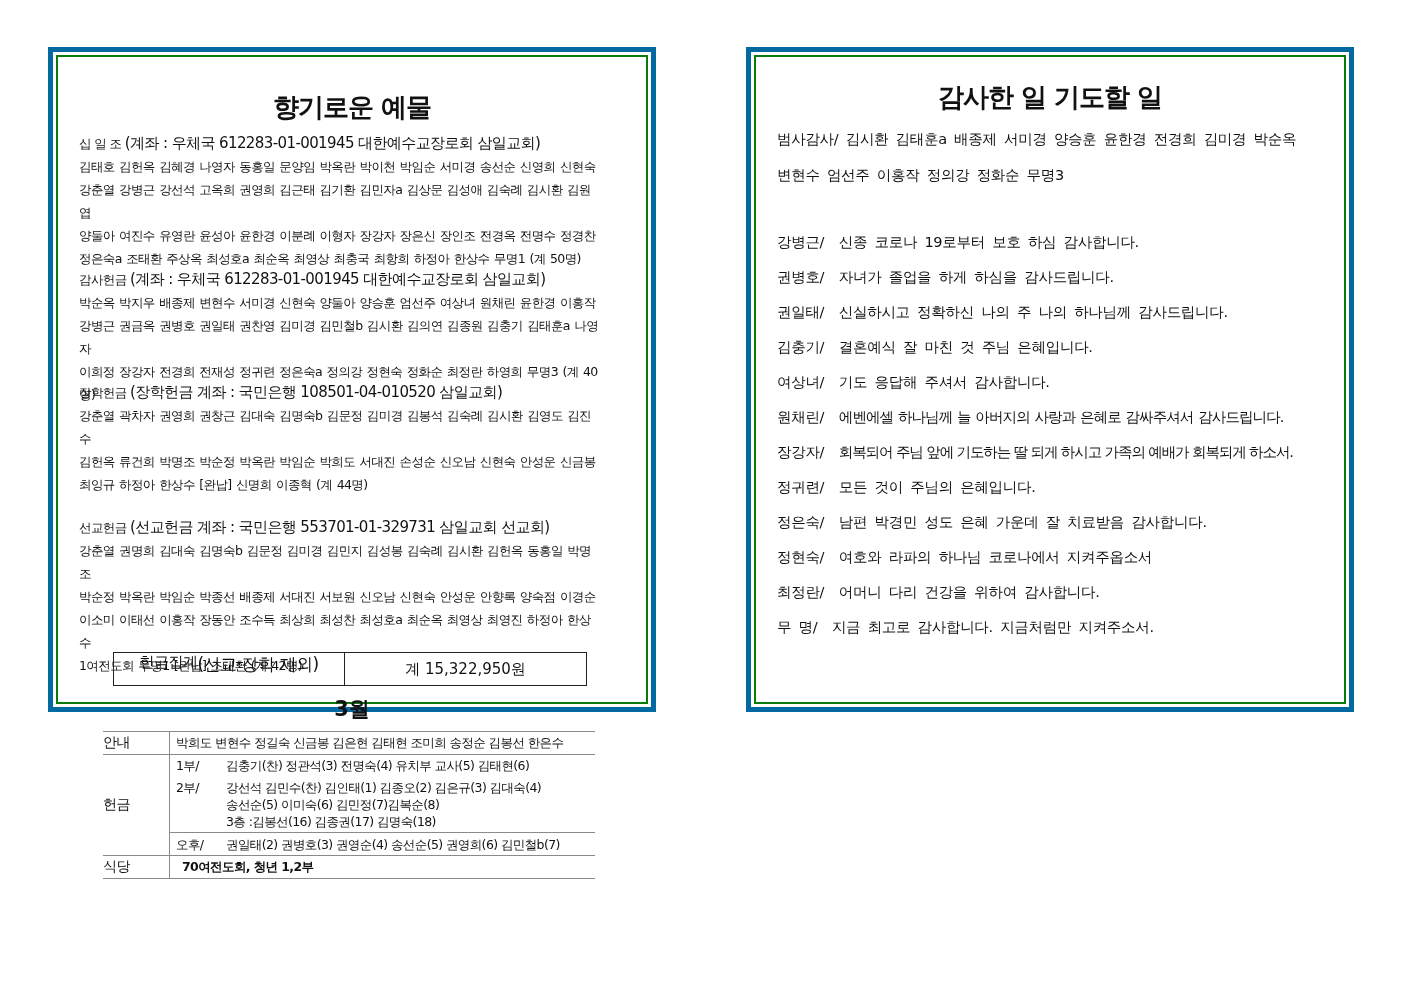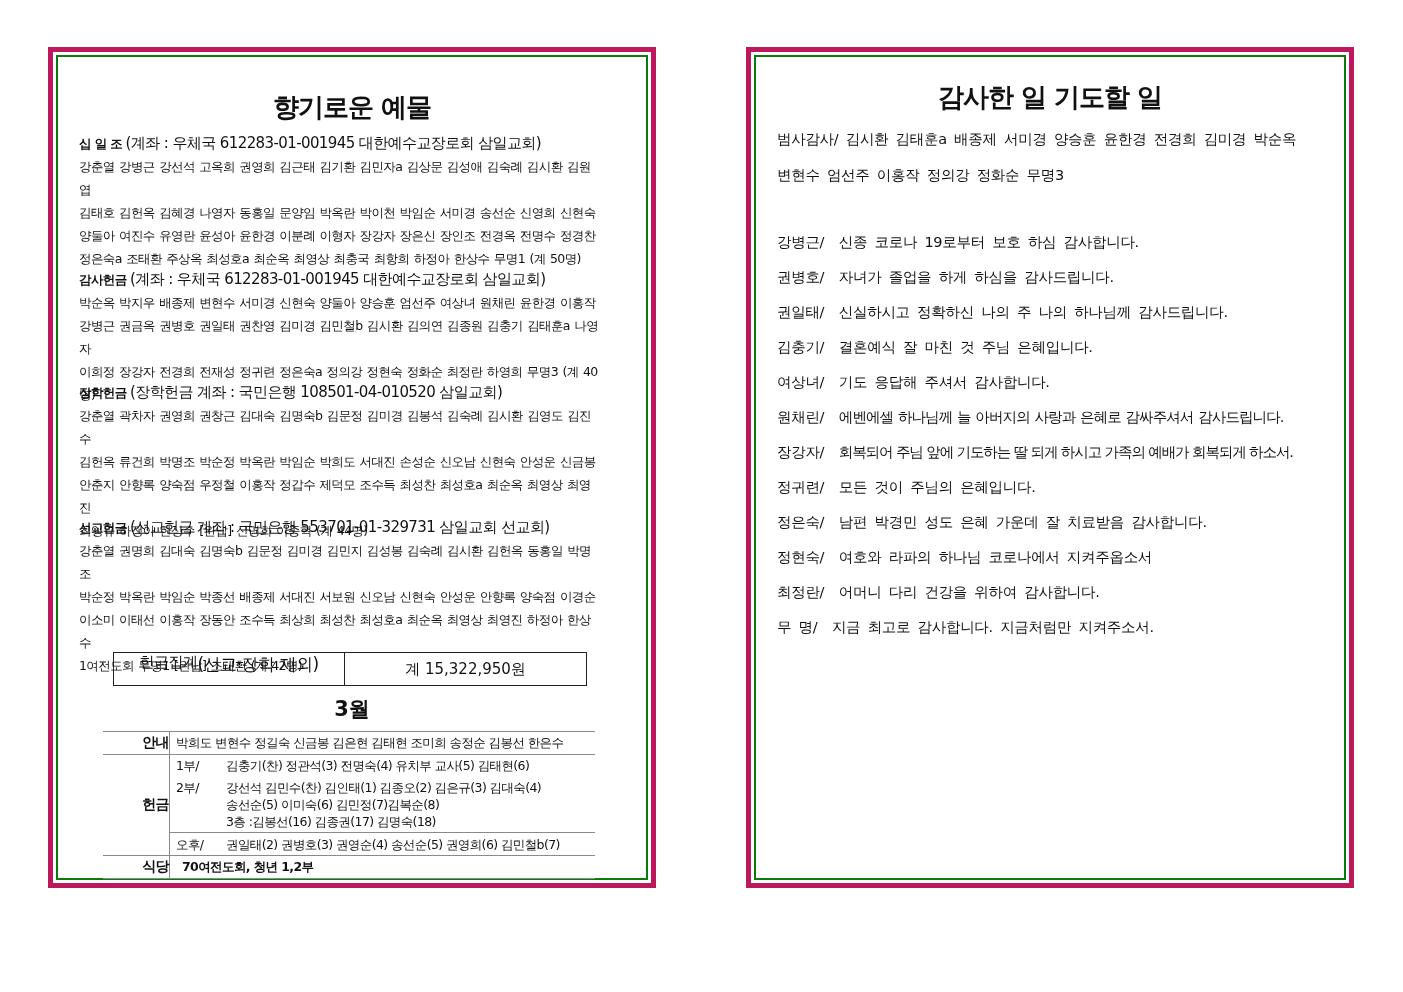--- a/index.html
+++ b/index.html
@@ -1,48 +1,48 @@
 <!DOCTYPE html>
 <html><head>
 <meta charset="utf-8">
 <style>
   html, body { margin: 0; padding: 0; background: #ffffff; }
   body { width: 1403px; height: 992px; position: relative; overflow: hidden;
          font-family: "DejaVu Sans", "Liberation Sans", sans-serif; color: #111; }
-  .page { position: absolute; top: 47px; height: 841px; box-sizing: border-box;
-          border: 5px solid #be185d; }
+  .page { position: absolute; top: 47px; height: 665px; box-sizing: border-box;
+          border: 5px solid #0369a1; }
   .page .inner { position: absolute; left: 3px; top: 3px; right: 3px; bottom: 3px;
                  border: 2px solid #0a7a0a; }
   #left-page { left: 48px; width: 608px; }
   #right-page { left: 746px; width: 608px; }
 
   .title { position: absolute; left: 0; right: 0; text-align: center;
            font-weight: bold; font-size: 26px; letter-spacing: -1px; }
   #left-title { top: 38px; }
   #right-title { top: 28px; }
 
   .sec { position: absolute; left: 26px; width: 520px; font-size: 12.5px;
          letter-spacing: -0.6px; line-height: 23px; }
-  .sec .head b { font-weight: bold; }
+  .sec .head b { font-weight: normal; }
   .sec .head span { font-size: 15px; }
   .sec .names { word-spacing: 1px; }
 
   .tot { position: absolute; left: 60px; top: 600px; width: 472px; height: 32px;
          border: 1px solid #222; display: flex; font-size: 15px; }
   .tot .c1 { width: 230px; border-right: 1px solid #222; display: flex; align-items: flex-start;
              justify-content: center; letter-spacing: -0.5px; }
   .tot .c1 small { font-size: 17px; }
   .tot .c2 { flex: 1; display: flex; align-items: center; justify-content: center; }
   .month { position: absolute; left: 0; right: 0; top: 643px; text-align: center;
            font-weight: bold; font-size: 21px; }
 
   .sched { position: absolute; left: 50px; top: 679px; width: 492px; border-collapse: collapse;
            font-size: 12.5px; letter-spacing: -0.6px; }
   .sched td { border-top: 1.5px solid #8a8a8a; border-bottom: 1.5px solid #8a8a8a; padding: 0; vertical-align: middle; }
-  .sched td.lab { width: 66px; text-align: right; font-weight: bold; font-size: 14px;
+  .sched td.lab { width: 66px; text-align: left; font-weight: normal; font-size: 14px;
                   border-right: 1px solid #8a8a8a; }
   .sched td.val { padding-left: 6px; }
   .sched tr.r1 td { height: 22px; }
   .sched tr.r3 td { height: 22px; }
   .sched tr.r4 td { height: 22px; }
   .offer-line { display: flex; line-height: 17px; }
   .offer-line .k { width: 50px; flex: none; }
   .offer-line .v { flex: 1; }
   .offer-block { padding: 2px 0 2px 0; }
 
@@ -51,38 +51,37 @@
 </style>
 </head>
 <body>
 
 <div class="page" id="left-page">
   <div class="inner"></div>
   <div class="title" id="left-title">향기로운 예물</div>
 
   <div class="sec" style="top:80px;">
     <div class="head"><b>십 일 조</b> <span>(계좌 : 우체국 612283-01-001945 대한예수교장로회 삼일교회)</span></div>
+    <div class="names">김태호 김헌옥 김혜경 나영자 동홍일 문양임 박옥란 박이천 박임순 서미경 송선순 신영희 신현숙</div>
     <div class="names">강춘열 강병근 강선석 고옥희 권영희 김근태 김기환 김민자a 김상문 김성애 김숙례 김시환 김원엽</div>
-    <div class="names">김태호 김헌옥 김혜경 나영자 동홍일 문양임 박옥란 박이천 박임순 서미경 송선순 신영희 신현숙</div>
     <div class="names">양둘아 여진수 유영란 윤성아 윤한경 이분례 이형자 장강자 장은신 장인조 전경옥 전명수 정경찬</div>
     <div class="names">정은숙a 조태환 주상옥 최성호a 최순옥 최영상 최충국 최항희 하정아 한상수 무명1 (계 50명)</div>
   </div>
 
   <div class="sec" style="top:216px;">
     <div class="head"><b>감사헌금</b> <span>(계좌 : 우체국 612283-01-001945 대한예수교장로회 삼일교회)</span></div>
     <div class="names">박순옥 박지우 배종제 변현수 서미경 신현숙 양둘아 양승훈 엄선주 여상녀 원채린 윤한경 이홍작</div>
     <div class="names">강병근 권금옥 권병호 권일태 권찬영 김미경 김민철b 김시환 김의연 김종원 김충기 김태훈a 나영자</div>
     <div class="names">이희정 장강자 전경희 전재성 정귀련 정은숙a 정의강 정현숙 정화순 최정란 하영희 무명3 (계 40명)</div>
   </div>
 
   <div class="sec" style="top:329px;">
     <div class="head"><b>장학헌금</b> <span>(장학헌금 계좌 : 국민은행 108501-04-010520 삼일교회)</span></div>
     <div class="names">강춘열 곽차자 권영희 권창근 김대숙 김명숙b 김문정 김미경 김봉석 김숙례 김시환 김영도 김진수</div>
     <div class="names">김헌옥 류건희 박명조 박순정 박옥란 박임순 박희도 서대진 손성순 신오남 신현숙 안성운 신금봉</div>
-    <div class="names">안춘지 안향록 양숙점 우정철 이홍작 정갑수 제덕모 조수득 최성찬 최성호a 최순옥 최영상 최영진</div>
     <div class="names">최잉규 하정아 한상수 [완납] 신명희 이종혁 (계 44명)</div>
   </div>
 
   <div class="sec" style="top:464px;">
     <div class="head"><b>선교헌금</b> <span>(선교헌금 계좌 : 국민은행 553701-01-329731 삼일교회 선교회)</span></div>
     <div class="names">강춘열 권명희 김대숙 김명숙b 김문정 김미경 김민지 김성봉 김숙례 김시환 김헌옥 동홍일 박명조</div>
     <div class="names">박순정 박옥란 박임순 박종선 배종제 서대진 서보원 신오남 신현숙 안성운 안향록 양숙점 이경순</div>
     <div class="names">이소미 이태선 이홍작 장동안 조수득 최상희 최성찬 최성호a 최순옥 최영상 최영진 하정아 한상수</div>
     <div class="names">1여전도회 무명1 [완납] 조태환 (계 42명)</div>
   </div>

